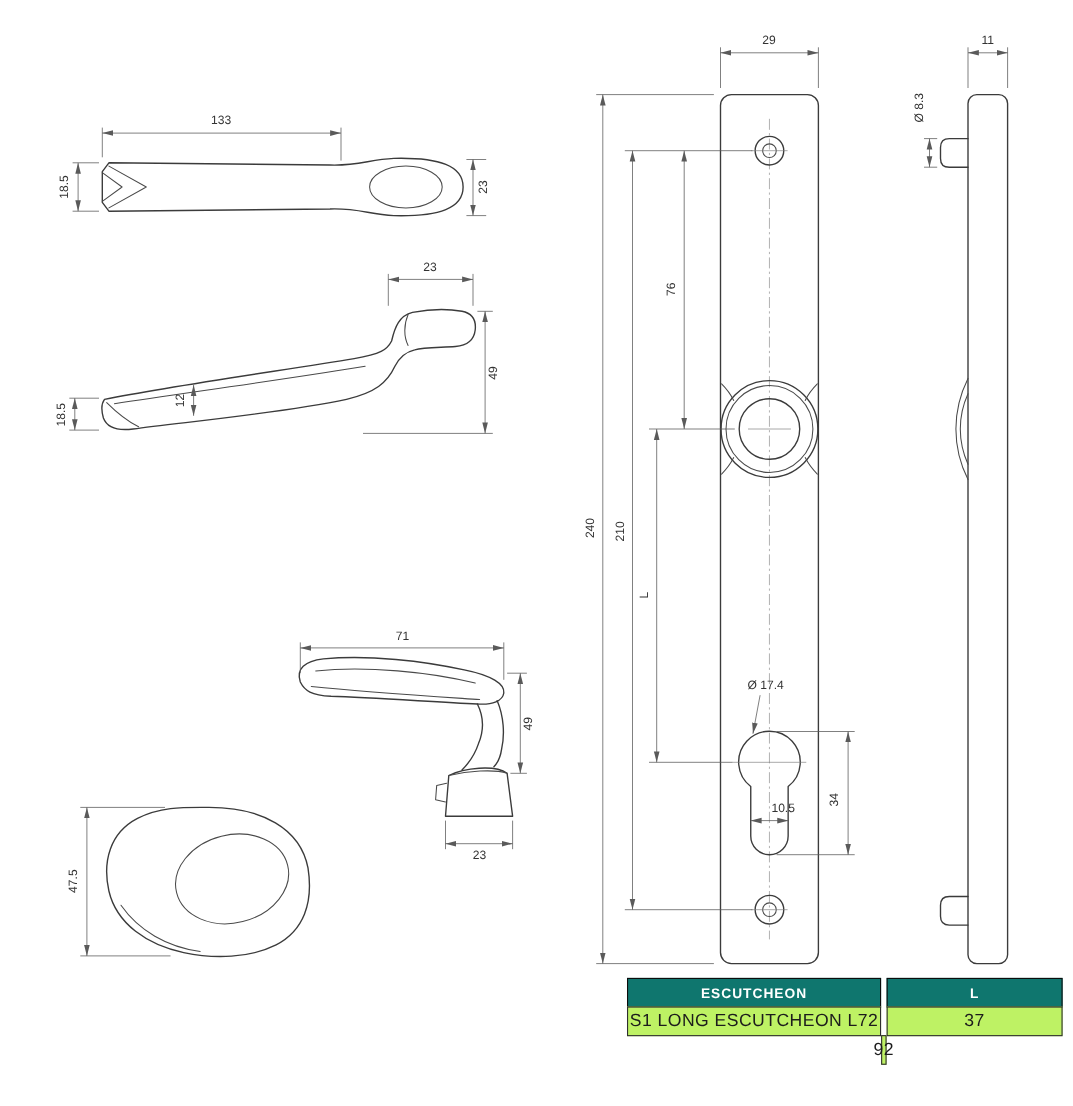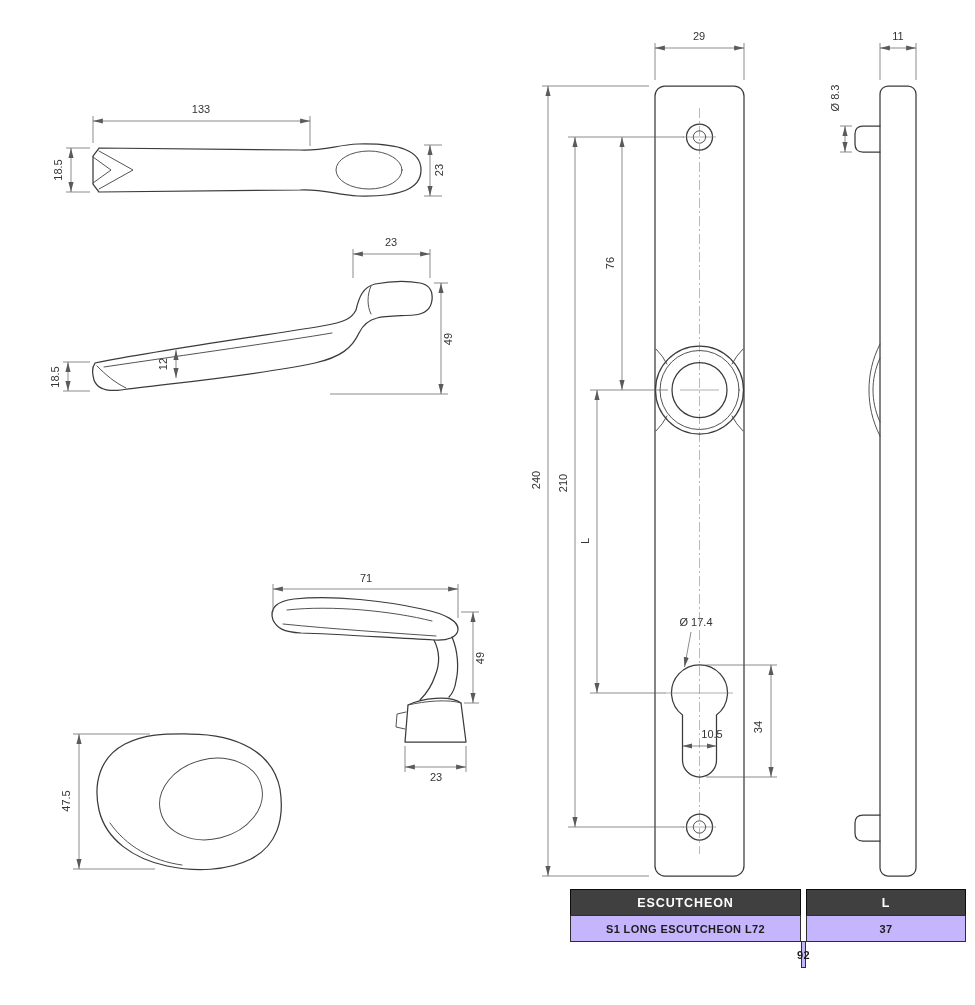--- a/index.html
+++ b/index.html
@@ -16,26 +16,26 @@
   .dim  { fill:none; stroke:#5a5a5a; stroke-width:0.7; }
   .cm   { fill:none; stroke:#7a7a7a; stroke-width:0.6; }
   .cl   { fill:none; stroke:#8a8a8a; stroke-width:0.6; stroke-dasharray:10 3 2 3; }
   text.d { font-family:"Liberation Sans", sans-serif; font-size:11px; fill:#333333; text-anchor:middle; }
 
   
   .spec-table { position:absolute; left:570px; top:889px; width:396px; }
   .trow { display:grid; grid-template-columns:231px 5px 160px; margin-top:-1px; }
   .trow.first { margin-top:0; }
   .tcell {
-    border:1px solid #2f2f2f; background:#c4b5fd; color:#1c1c1c;
-    font-size:11px; letter-spacing:0.4px; height:27px; box-sizing:border-box;
-    display:flex; align-items:center; justify-content:center; white-space:nowrap;font-weight:bold;
+    border:1px solid #2f2f2f; background:#bef264; color:#1c1c1c;
+    font-size:16px; letter-spacing:0.4px; height:27px; box-sizing:border-box;
+    display:flex; align-items:center; justify-content:center; white-space:nowrap;
   }
   .thead {
-    background:#404040; color:#ffffff; border-color:#0c0c0c;
+    background:#0f766e; color:#ffffff; border-color:#0c0c0c;
     font-weight:bold; font-size:12.5px; letter-spacing:0.9px;
   }
   .tgap { background:transparent; }
 </style>
 </head>
 <body>
 
 <div class="canvas">
 
 <svg class="drawing" width="975" height="1005" viewBox="0 0 975 1005">

